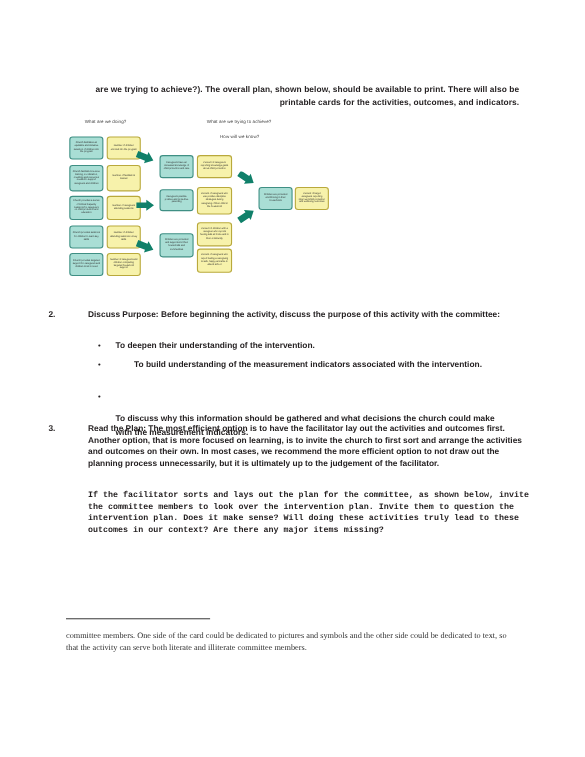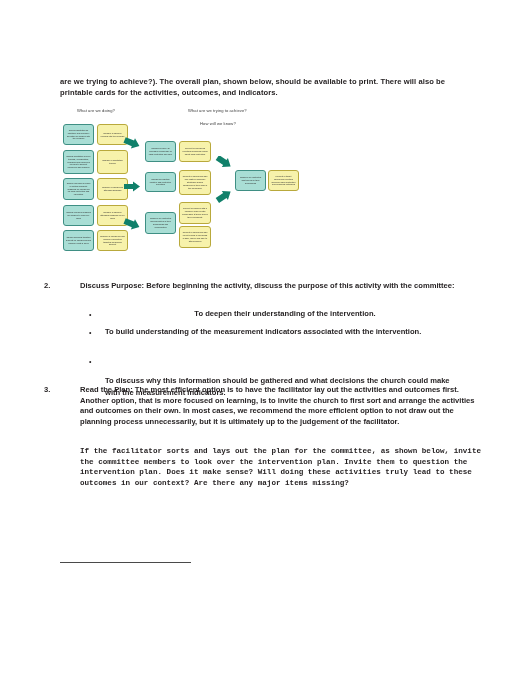--- a/index.html
+++ b/index.html
@@ -16,21 +16,21 @@
   
   .para{
     position:absolute;
     font-size:7.6px;
     line-height:10.6px;
     font-weight:bold;
     letter-spacing:.01em;
     color:#231f20;
     text-align:left;
   }
-  #intro-para{left:60px;top:77px;width:412px;}
+  #intro-para{left:60px;top:77px;width:412px;text-align:right;}
 
   
   #diagram{position:absolute;left:55px;top:108px;width:420px;height:152px;}
   .dlabel{
     position:absolute;
     font-size:4.1px;
     color:#3b3b3b;
     white-space:nowrap;
     letter-spacing:.02em;
   }
@@ -169,34 +169,35 @@
     <div class="node yellow" style="left:213px;top:62px;width:31px;height:21px;">
       <span>Percent of target caregivers reporting improved child protection and wellbeing outcomes</span>
       </div>
 
   </div>
 
   <div class="listnum" style="left:44px;top:281px;">2.</div>
   <div class="listitem" style="left:60px;top:281px;width:400px;">Discuss Purpose: Before beginning the activity, discuss the purpose of this activity with the committee:</div>
 
   <div class="bulletdot" style="left:89px;top:309px;">•</div>
-  <div class="bullet" style="left:105px;top:308px;width:360px;text-align:center;">To deepen their understanding of the intervention.</div>
+  <div class="bullet" style="left:105px;top:308px;width:360px;">To deepen their understanding of the intervention.</div>
 
   <div class="bulletdot" style="left:89px;top:327px;">•</div>
-  <div class="bullet" style="left:105px;top:326px;width:350px;">To build understanding of the measurement indicators associated with the intervention.</div>
+  <div class="bullet" style="left:105px;top:326px;width:350px;text-align:center;">To build understanding of the measurement indicators associated with the intervention.</div>
 
   <div class="bulletdot" style="left:89px;top:356px;">•</div>
   <div class="bullet" style="left:105px;top:355px;width:358px;margin-top:20px;">To discuss why this information should be gathered and what decisions the church could make with the measurement indicators.</div>
 
   <div class="listnum" style="left:44px;top:385px;">3.</div>
   <div class="listitem" style="left:60px;top:385px;width:404px;">Read the Plan: The most efficient option is to have the facilitator lay out the activities and outcomes first. Another option, that is more focused on learning, is to invite the church to first sort and arrange the activities and outcomes on their own. In most cases, we recommend the more efficient option to not draw out the planning process unnecessarily, but it is ultimately up to the judgement of the facilitator.</div>
 
   <div class="listitem" style="left:60px;top:446px;width:406px;font-family:Liberation Mono, monospace;">If the facilitator sorts and lays out the plan for the committee, as shown below, invite the committee members to look over the intervention plan. Invite them to question the intervention plan. Does it make sense? Will doing these activities truly lead to these outcomes in our context? Are there any major items missing?</div>
 
   <div id="footnote-rule"></div>
+  <div id="footnote-text">committee members.  One side of the card could be dedicated to pictures and symbols and the other side could be dedicated to text, so that the activity can serve both literate and illiterate committee members.</div>
 
   <div id="footer">
 
     
 
     
     
 
     
 

